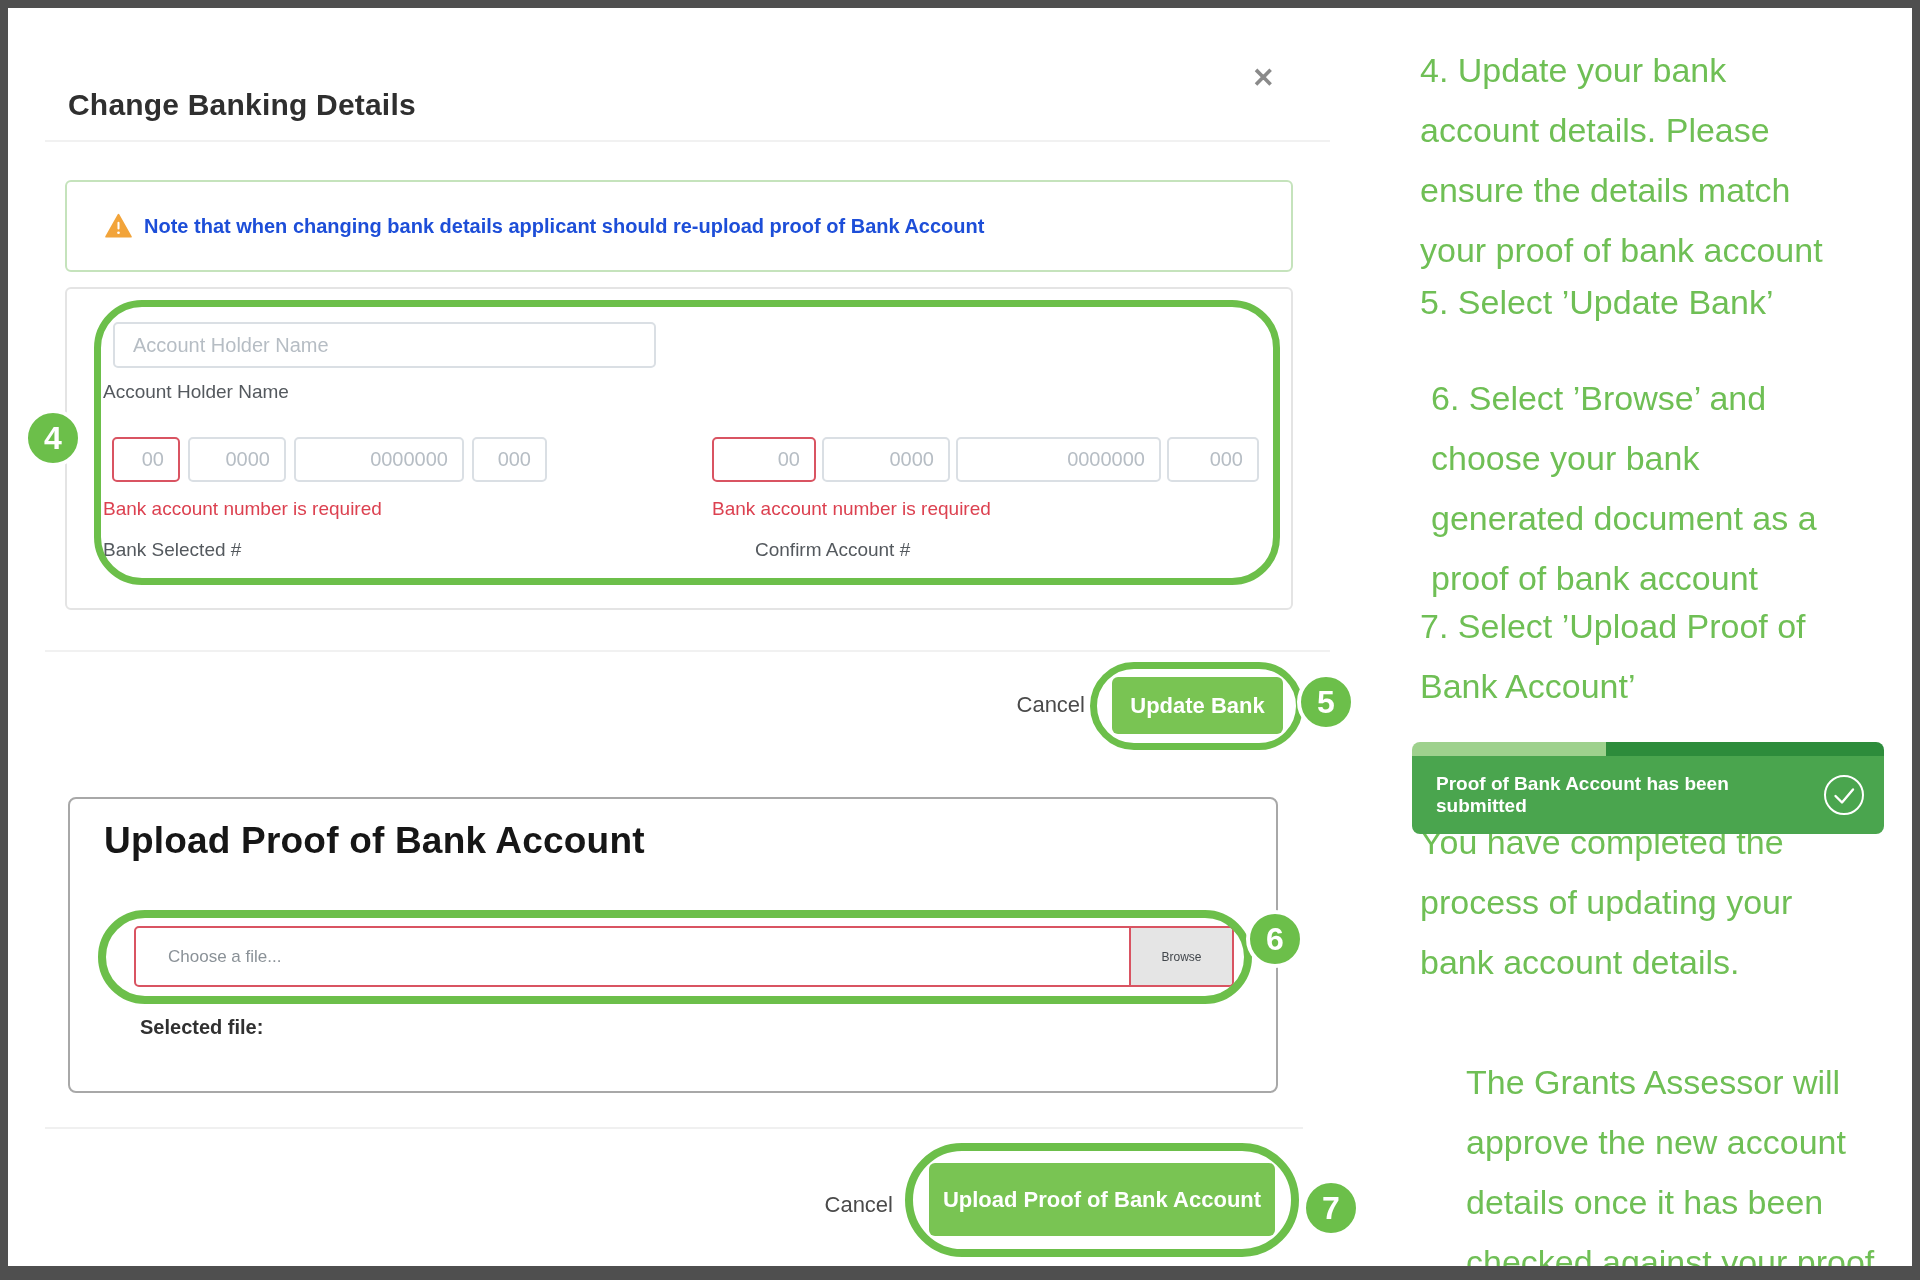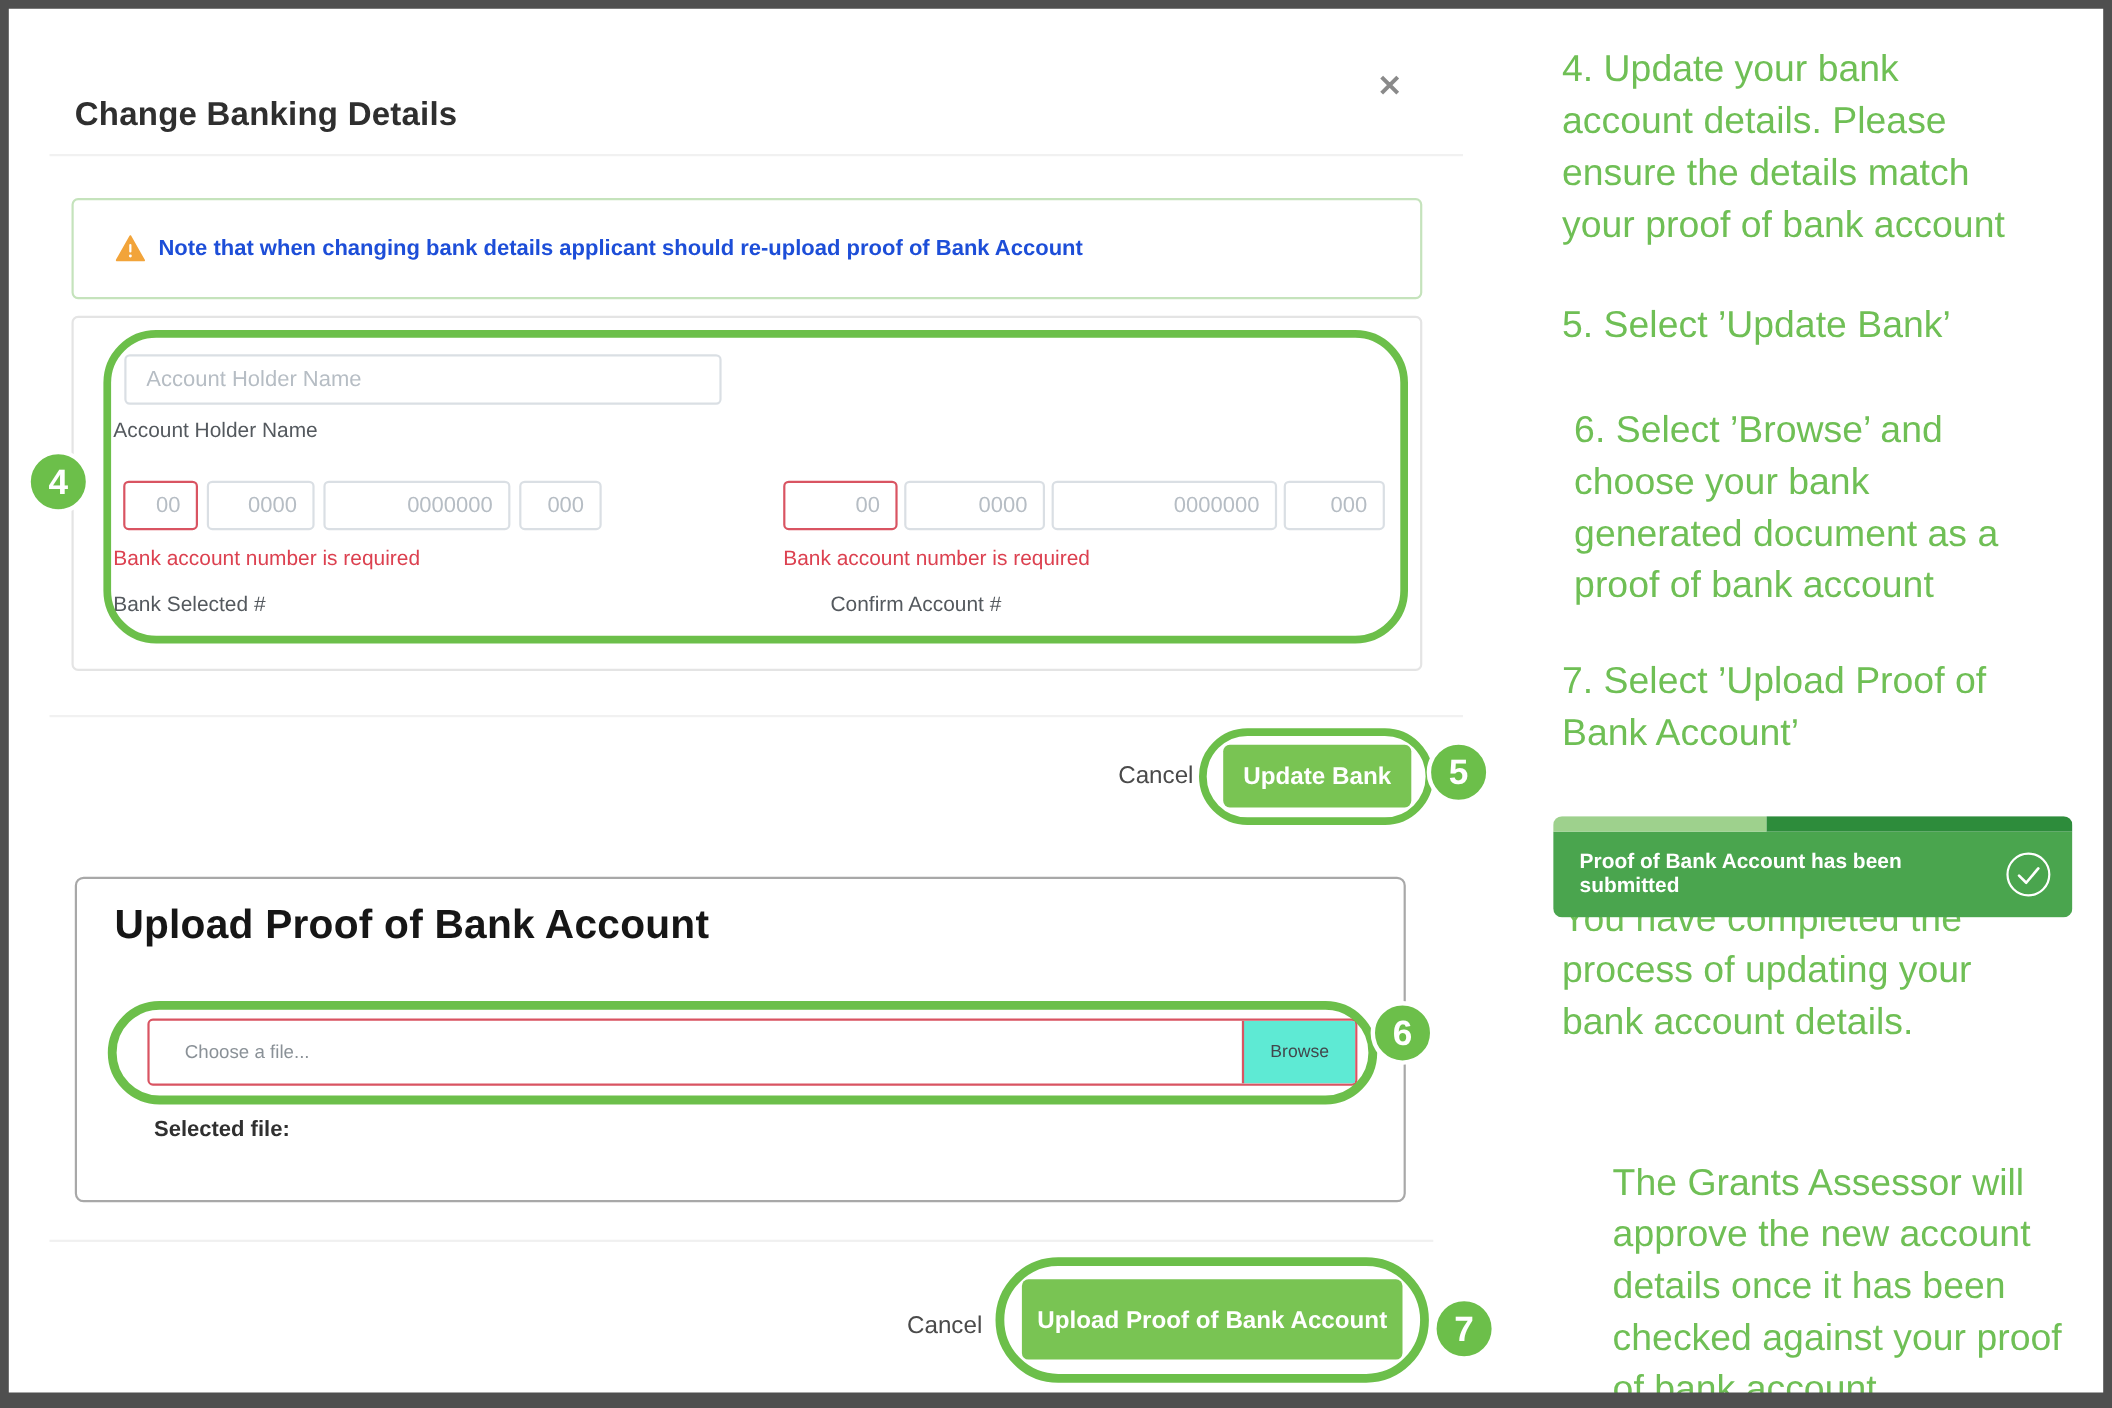--- a/index.html
+++ b/index.html
@@ -47,21 +47,21 @@
   
   .cancel-1 { left:985px; top:692px; width:100px; text-align:right; font-size:22px; color:#4a4a4a; }
   .btn { background:var(--btn-green,#79c453); color:#fff; font-weight:bold; border-radius:6px; display:flex; align-items:center; justify-content:center; font-family:"Liberation Sans",sans-serif; }
   .btn-update { left:1112px; top:677px; width:171px; height:57px; font-size:22px; }
 
   
   .upload-box { left:68px; top:797px; width:1210px; height:296px; border:2px solid #a8a8a8; border-radius:8px; }
   .upload-heading { left:104px; top:820px; font-size:37px; font-weight:600; color:#161616; letter-spacing:.2px; }
   .file-wrap { left:134px; top:926px; width:1100px; height:61px; border:2px solid var(--input-error-border,#d95462); border-radius:5px; display:flex; background:#fff; overflow:hidden; }
   .file-text { flex:1; padding-left:32px; font-size:17px; color:#8a9197; display:flex; align-items:center; }
-  .browse-btn { width:103px; background:#5eead4; border-left:2px solid var(--input-error-border,#d95462); font-size:16px; color:#42474c; display:flex; align-items:center; justify-content:center; }
+  .browse-btn { width:103px; background:#e5e5e5; border-left:2px solid var(--input-error-border,#d95462); font-size:12px; color:#42474c; display:flex; align-items:center; justify-content:center; }
   .selected-file { left:140px; top:1016px; font-size:20px; font-weight:600; color:#303030; }
 
   .hr3 { left:45px; top:1127px; width:1258px; height:2px; background:#f0f0f0; }
 
   
   .cancel-2 { left:793px; top:1192px; width:100px; text-align:right; font-size:22px; color:#4a4a4a; }
   .btn-upload { left:929px; top:1163px; width:346px; height:73px; font-size:22px; }
 
   
   .ring { border:7px solid var(--green,#6cbf4a); border-radius:48px; z-index:40; pointer-events:none; }
@@ -70,21 +70,21 @@
   .pill-step5 { left:1090px; top:662px; width:213px; height:88px; border-radius:44px; }
   .pill-step6 { left:98px; top:910px; width:1154px; height:94px; border-width:8px; border-radius:47px; }
   .pill-step7 { left:905px; top:1143px; width:394px; height:114px; border-width:8px; border-radius:57px; }
   .badge { width:58px; height:58px; border:4px solid #fff; border-radius:50%; background:var(--green,#6cbf4a); color:#fff; font-size:32px; font-weight:bold; display:flex; align-items:center; justify-content:center; z-index:45; }
   .badge-4 { left:24px; top:409px; }
   .badge-5 { left:1297px; top:673px; }
   .badge-6 { left:1246px; top:910px; }
   .badge-7 { left:1302px; top:1179px; }
 
   
-  .instr { left:1420px; width:480px; font-size:34px; line-height:47px; color:var(--instr-green,#6fbf55); white-space:pre-line; }
+  .instr { left:1420px; width:480px; font-size:34px; line-height:60px; color:var(--instr-green,#6fbf55); white-space:pre-line; }
   .p4 { top:40px; }
   .p5 { top:272px; }
   .p6 { top:368px;margin-left:11px; }
   .p7 { top:596px; }
   .p-complete { top:812px; }
   .p-assessor { top:1052px;margin-left:46px; }
 
   .toast { left:1412px; top:742px; width:472px; height:92px; border-radius:8px; overflow:hidden; z-index:10; }
   .toast-strip { height:14px; display:flex; }
   .toast-strip .light { width:41%; background:var(--strip-light,#9ed18d); }

